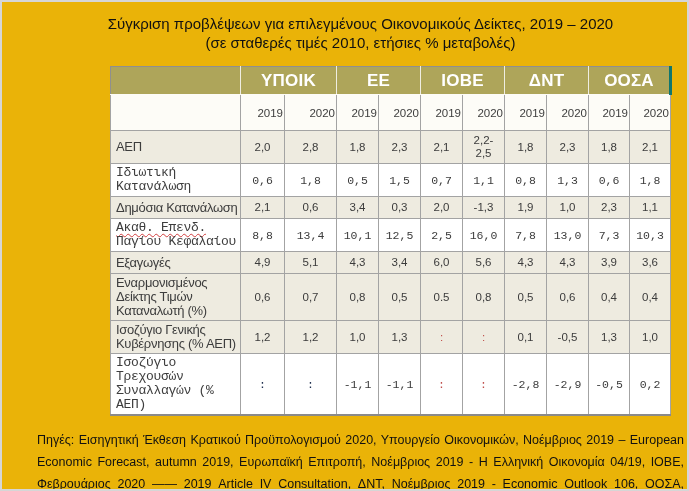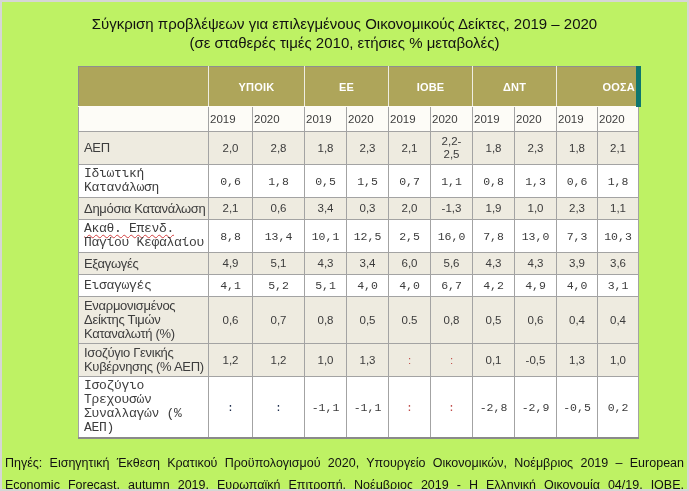--- a/index.html
+++ b/index.html
@@ -1,24 +1,25 @@
 <!DOCTYPE html>
 <html lang="el" style="--header-bg: #aea55a; --header-text: #ffffff; --row-alt-bg: #eeebe0;"><head>
 <meta charset="utf-8">
 <style>
   html,body{margin:0;padding:0;background:#fff;}
   .page{
     position:relative;
     width:689px;height:491px;
     box-sizing:border-box;
-    background:#bef264;
+    background:#eab308;
     border:2px solid #d6d6d6;
     font-family:"Liberation Sans","DejaVu Sans",sans-serif;
     color:#1a1a1a;
     overflow:hidden;
+    padding-left:32px;
   }
   .title{
     margin-top:12px;
     text-align:center;
     font-size:15px;
     line-height:19px;
     color:#111;
   }
   table.fc{
     border-collapse:collapse;
@@ -27,38 +28,38 @@
   }
   table.fc{border:1px solid #8f8f8f;border-bottom:2px solid #8a8a8a;}
   table.fc th,table.fc td{
     border:1px solid #a3a3a3;
     box-sizing:border-box;
   }
   
   tr.grouprow th{
     background:var(--header-bg,#aea55a);
     color:var(--header-text,#ffffff);
-    font-size:11px;
+    font-size:17px;
     font-weight:bold;
-    height:40px;
+    height:28px;
     border-left:1px solid #efedE2;
     border-right:1px solid #efede2;
     border-top:1px solid #8f8f8f;
     border-bottom:1px solid #fdfcf7;
     letter-spacing:.2px;
   }
   tr.grouprow th.corner{border-left:1px solid #8f8f8f;}
-  tr.grouprow th.last{border-right:5px solid #0f766e;text-align:right;}
+  tr.grouprow th.last{border-right:3px solid #0f766e;}
   
   tr.yearrow td{
     background:#fdfcf7;
-    text-align:left;
+    text-align:right;
     font-size:11.5px;
     color:#3d3d3d;
-    height:25px;
+    height:36px;
     margin-left:43px;
   }
   
   td.rowlabel{
     font-size:13px;
     letter-spacing:-0.3px;
     color:#3d3d3d;
     padding:2px 2px 2px 5px;
     line-height:14px;
     vertical-align:middle;
@@ -195,33 +196,20 @@
           <td class="val">5,1</td>
           <td class="val">4,3</td>
           <td class="val">3,4</td>
           <td class="val">6,0</td>
           <td class="val">5,6</td>
           <td class="val">4,3</td>
           <td class="val">4,3</td>
           <td class="val">3,9</td>
           <td class="val">3,6</td>
         </tr>
-        <tr>
-          <td class="rowlabel">Εισαγωγές</td>
-          <td class="val">4,1</td>
-          <td class="val">5,2</td>
-          <td class="val">5,1</td>
-          <td class="val">4,0</td>
-          <td class="val">4,0</td>
-          <td class="val">6,7</td>
-          <td class="val">4,2</td>
-          <td class="val">4,9</td>
-          <td class="val">4,0</td>
-          <td class="val">3,1</td>
-        </tr>
         <tr class="alt">
           <td class="rowlabel">Εναρμονισμένος Δείκτης Τιμών Καταναλωτή (%)</td>
           <td class="val">0,6</td>
           <td class="val">0,7</td>
           <td class="val">0,8</td>
           <td class="val">0,5</td>
           <td class="val">0.5</td>
           <td class="val">0,8</td>
           <td class="val">0,5</td>
           <td class="val">0,6</td>

